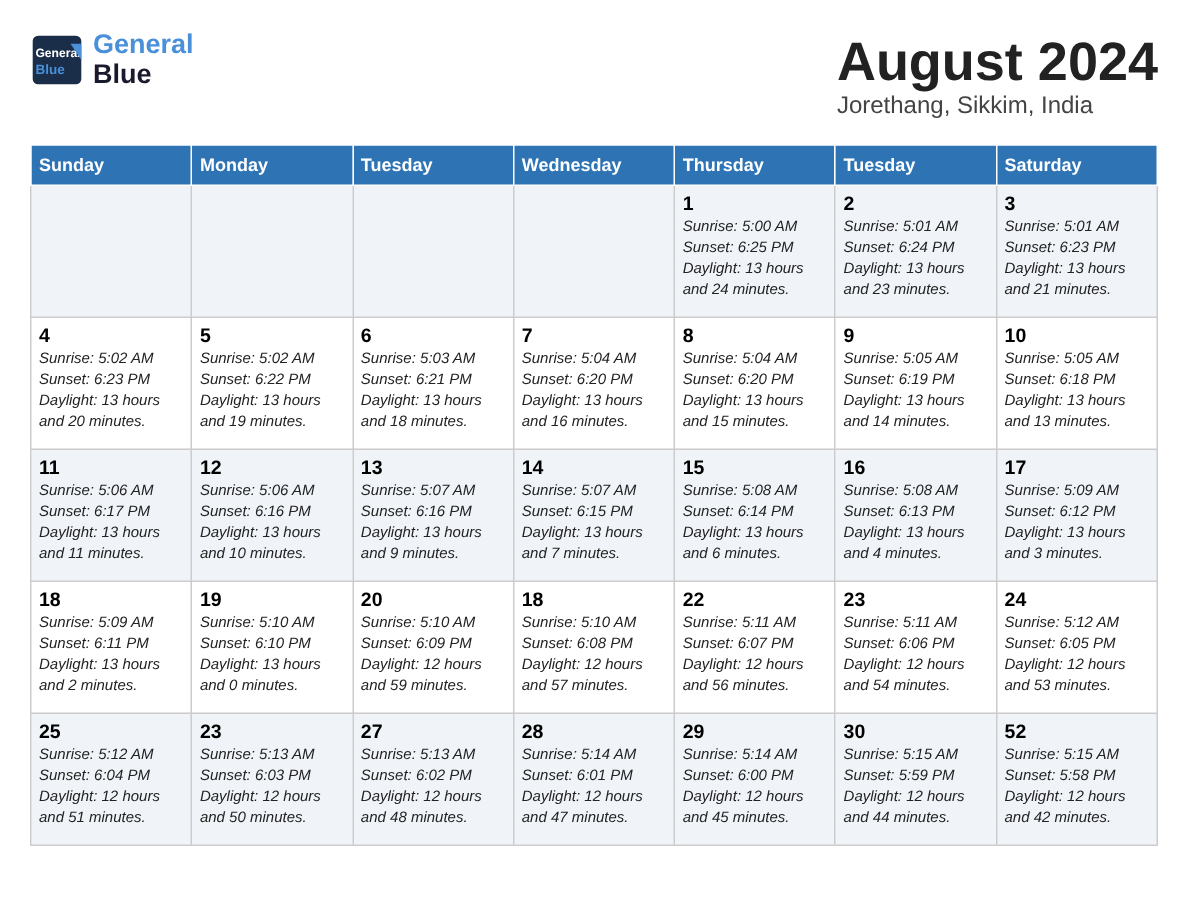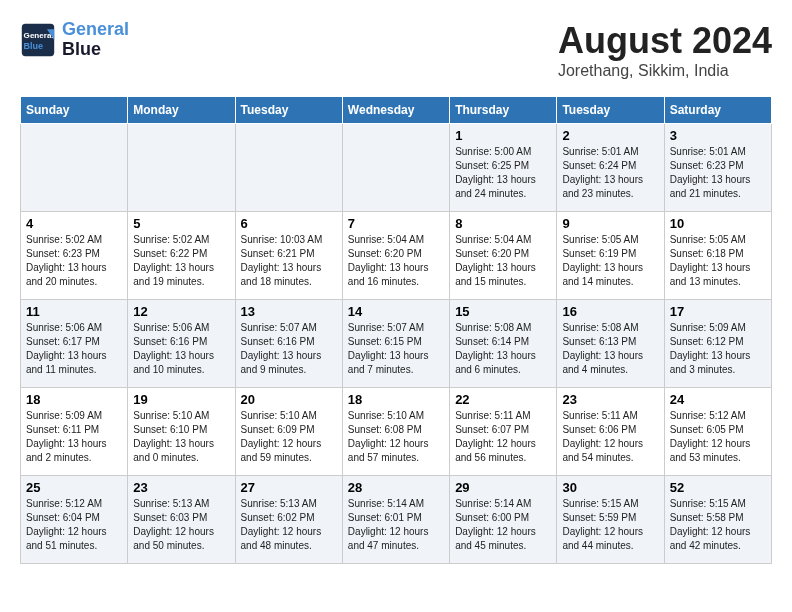--- a/index.html
+++ b/index.html
@@ -77,20 +77,21 @@
     }
     .day-num {
       font-weight: bold;
       font-size: 13px;
       margin-bottom: 2px;
     }
     .day-info {
       font-size: 10px;
       line-height: 1.4;
       color: #222;
+      font-style: italic;
     }
     .empty {
       background-color: #f8f8f8;
     }
   </style>
 </head>
 <body>
 
 <div class="header">
   <div class="logo">
@@ -162,21 +163,21 @@
         </td>
         <td>
           <div class="day-num">5</div>
           <div class="day-info" style="white-space: pre-line;">Sunrise: 5:02 AM
 Sunset: 6:22 PM
 Daylight: 13 hours
 and 19 minutes.</div>
         </td>
         <td>
           <div class="day-num">6</div>
-          <div class="day-info" style="white-space: pre-line;">Sunrise: 10:03 AM
+          <div class="day-info" style="white-space: pre-line;">Sunrise: 5:03 AM
 Sunset: 6:21 PM
 Daylight: 13 hours
 and 18 minutes.</div>
         </td>
         <td>
           <div class="day-num">7</div>
           <div class="day-info" style="white-space: pre-line;">Sunrise: 5:04 AM
 Sunset: 6:20 PM
 Daylight: 13 hours
 and 16 minutes.</div>

